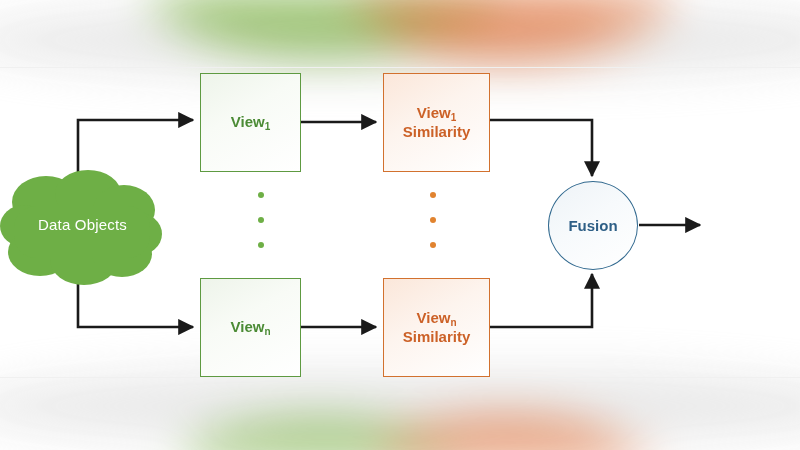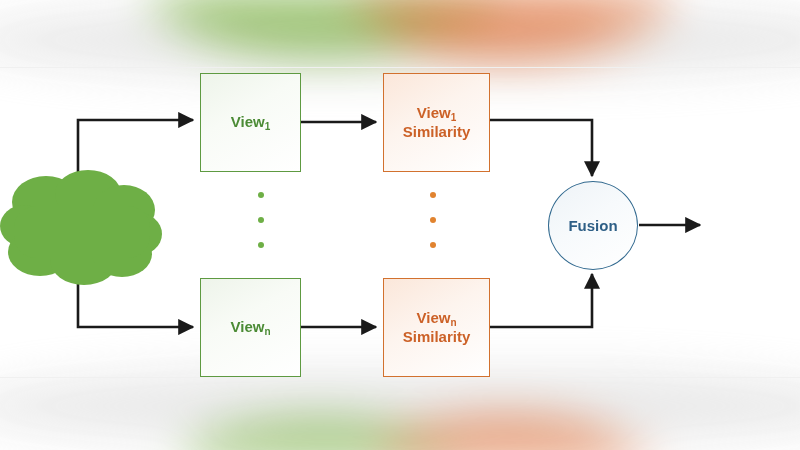--- a/index.html
+++ b/index.html
@@ -196,20 +196,21 @@
         <ellipse cx="88" cy="26" rx="33" ry="24"></ellipse>
         <ellipse cx="124" cy="42" rx="31" ry="25"></ellipse>
         <ellipse cx="24" cy="58" rx="24" ry="21"></ellipse>
         <ellipse cx="136" cy="66" rx="26" ry="22"></ellipse>
         <ellipse cx="40" cy="84" rx="32" ry="24"></ellipse>
         <ellipse cx="84" cy="92" rx="34" ry="25"></ellipse>
         <ellipse cx="122" cy="86" rx="30" ry="23"></ellipse>
         <rect x="14" y="38" width="136" height="52" rx="22"></rect>
       </g>
     </svg>
+    <div id="cloud-label">Data Objects</div>
   </div>
 
   <div class="node-box box-view" style="left:200px; top:73px; width:101px; height:99px;">
     <span><span>View</span><sub>1</sub></span>
   </div>
 
   <div class="node-box box-view" style="left:200px; top:278px; width:101px; height:99px;">
     <span><span>View</span><sub>n</sub></span>
   </div>
 

